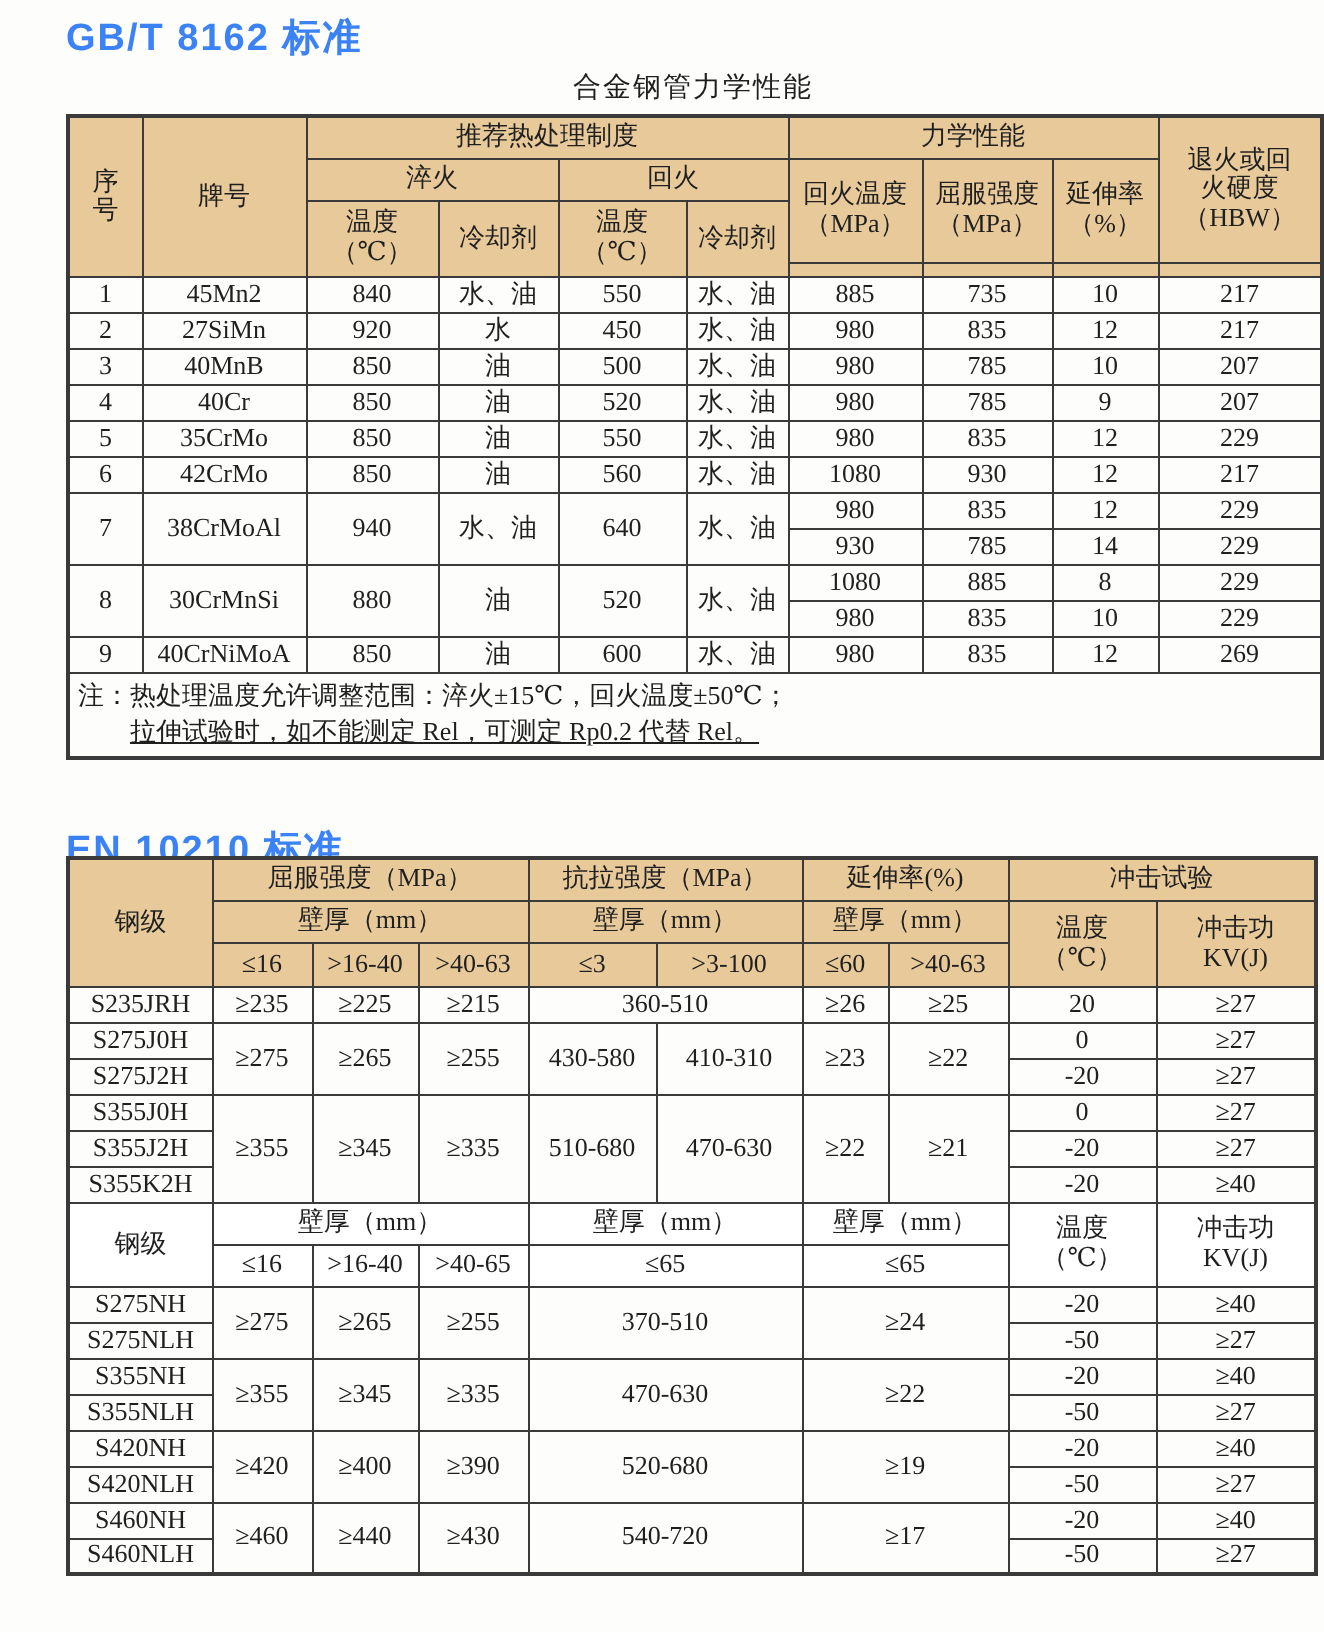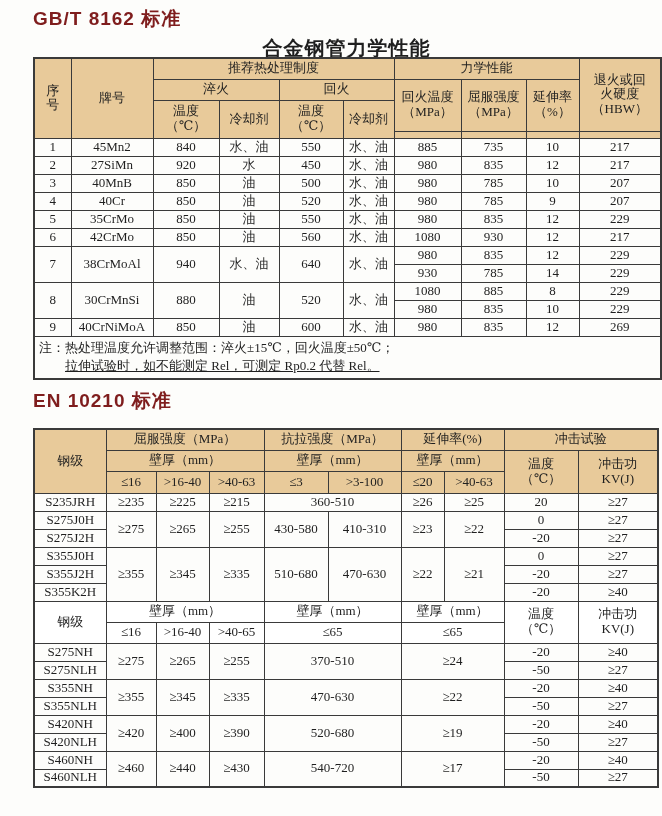--- a/index.html
+++ b/index.html
@@ -5,27 +5,27 @@
   html,body{margin:0;padding:0;}
   body{
     width:662px;height:816px;position:relative;
     background:#fdfdfb;color:#1f1f1f;
     font-family:"Liberation Serif","DejaVu Serif",serif;
   }
   .sec-title{
     position:absolute;left:33px;
     font-family:"Liberation Sans","DejaVu Sans",sans-serif;
     font-weight:bold;font-size:19px;letter-spacing:1px;
-    color:#7f1d1d;white-space:nowrap;
+    color:#3b82f6;white-space:nowrap;
   }
   #title1{top:6px;}
-  #title2{top:388px;}
+  #title2{top:412px;}
   .caption{
     position:absolute;top:35px;left:33px;width:627px;
-    text-align:center;font-weight:bold;font-size:20px;letter-spacing:1px;
+    text-align:center;font-weight:normal;font-size:14px;letter-spacing:1px;
   }
   table{
     border-collapse:collapse;table-layout:fixed;
     position:absolute;left:33px;
     border:2px solid #3a3a3a;
   }
   #t1{top:57px;width:627px;}
   #t2{top:428px;width:624px;}
   th,td{
     border:1px solid #3a3a3a;
@@ -265,21 +265,21 @@
 （℃）</th>
       <th rowspan="2">冲击功
 KV(J)</th>
     </tr>
     <tr class="h2r3">
       <th>≤16</th>
       <th>&gt;16-40</th>
       <th>&gt;40-63</th>
       <th>≤3</th>
       <th>&gt;3-100</th>
-      <th>≤20</th>
+      <th>≤60</th>
       <th>&gt;40-63</th>
     </tr>
   </thead>
   <tbody>
     <tr>
       <td>S235JRH</td>
       <td>≥235</td>
       <td>≥225</td>
       <td>≥215</td>
       <td colspan="2">360-510</td>

